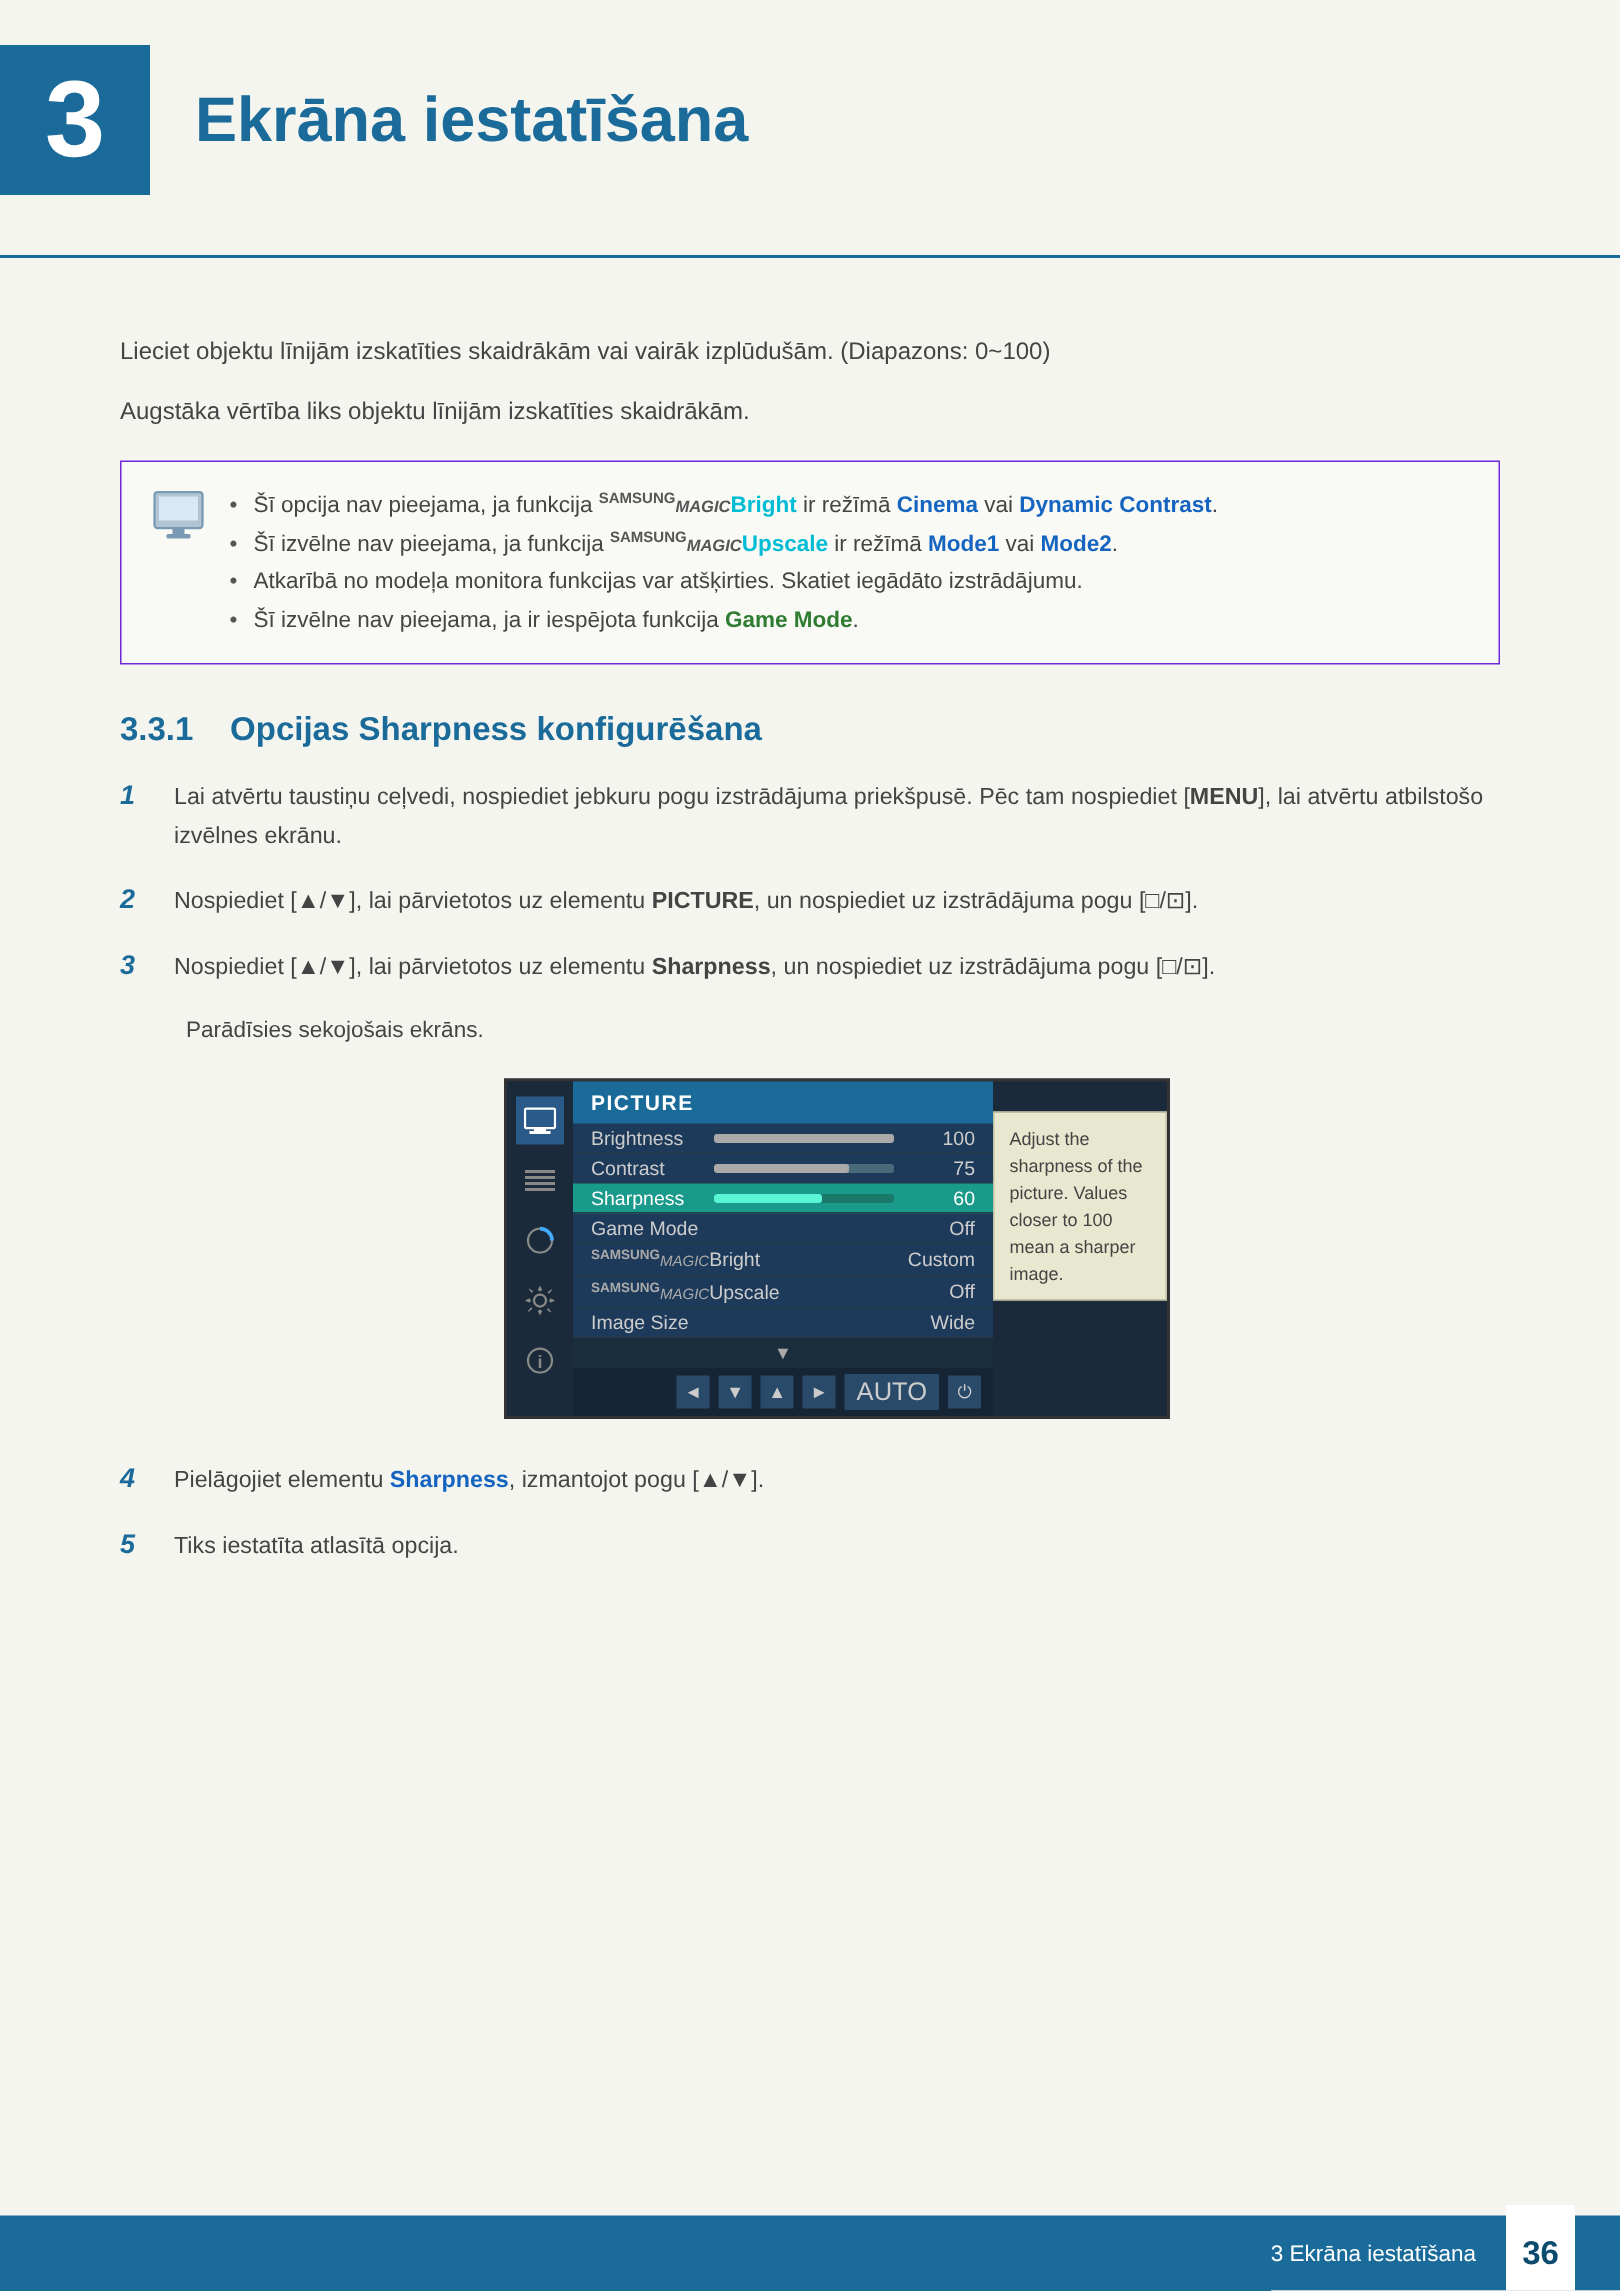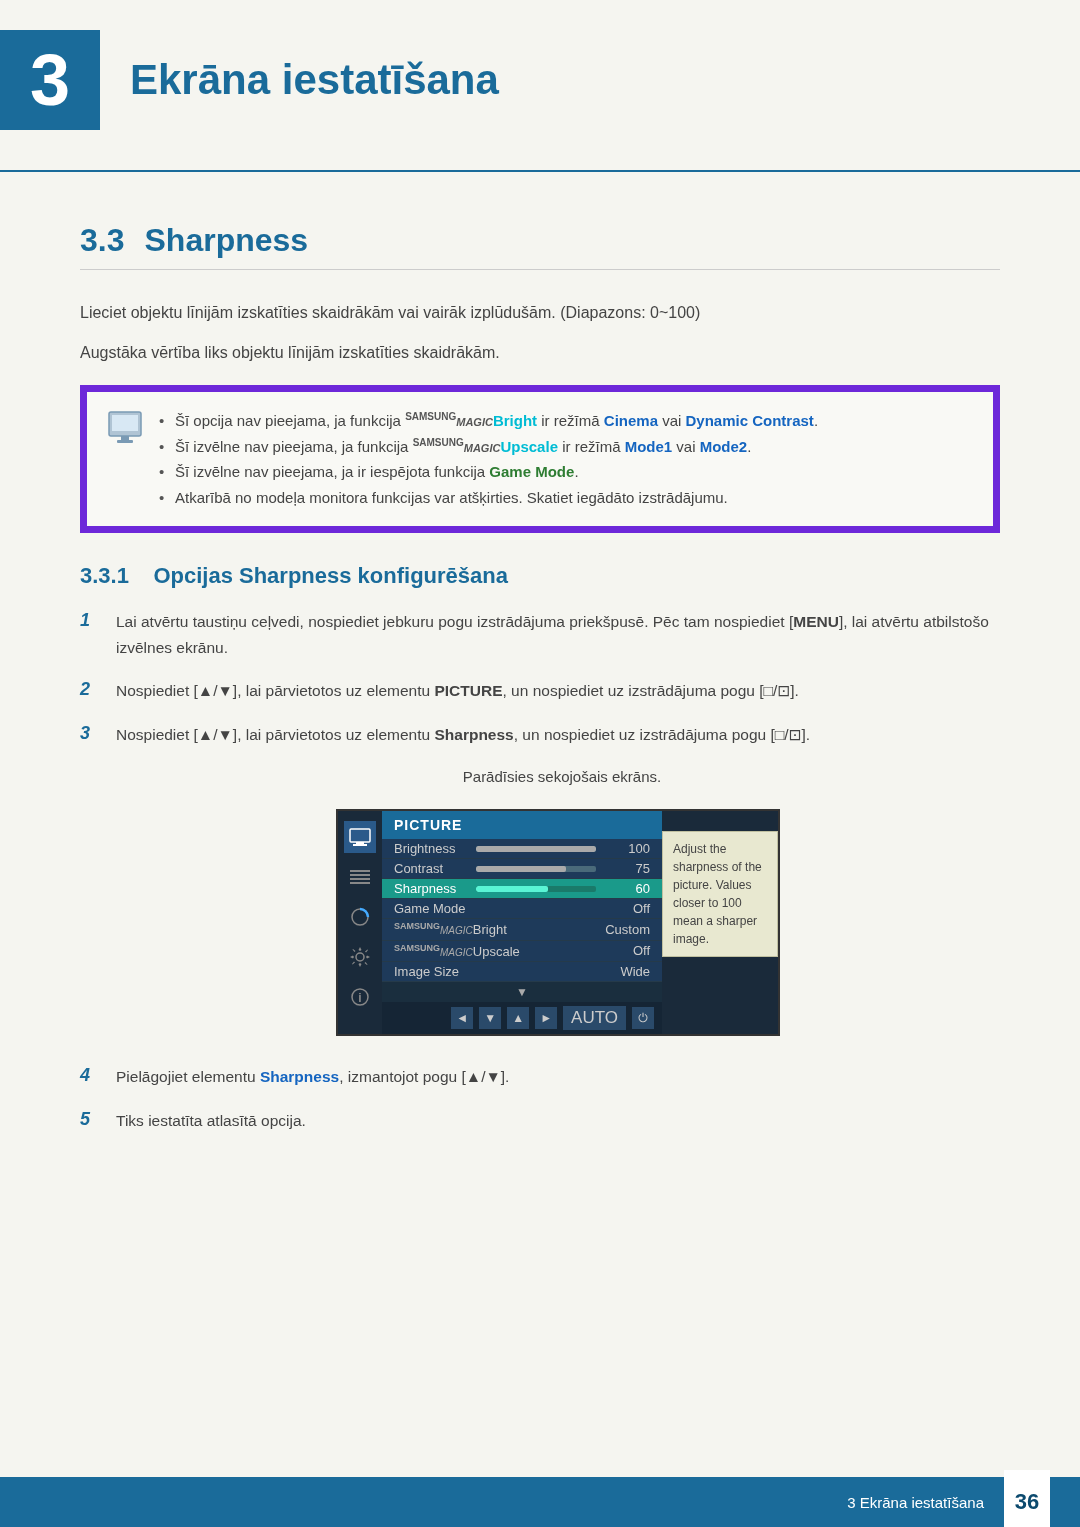--- a/index.html
+++ b/index.html
@@ -77,21 +77,21 @@
       color: #444;
       line-height: 1.6;
       margin-bottom: 14px;
     }
 
     
     .note-box {
       display: flex;
       align-items: flex-start;
       background: #f9f9f5;
-      border: 7px solid #6d28d9;
+      border: 1px solid #6d28d9;
       padding: 16px 20px;
       margin: 20px 0 30px 0;
       gap: 16px;
     }
 
     .note-icon {
       width: 36px;
       height: 36px;
       flex-shrink: 0;
       margin-top: 2px;
@@ -177,21 +177,20 @@
       flex: 1;
     }
 
     .step-text .bold { font-weight: bold; }
 
     .step-sub-text {
       font-size: 15px;
       color: #444;
       margin: 6px 0 6px 44px;
       line-height: 1.6;
-      text-align: center;
     }
 
     
     .screenshot-container {
       display: flex;
       justify-content: center;
       margin: 20px 0 28px 36px;
     }
 
     .screenshot-box {
@@ -385,23 +384,20 @@
     <div class="chapter-number-block">
       <span class="chapter-number">3</span>
     </div>
     <span class="chapter-title">Ekrāna iestatīšana</span>
   </div>
 
   <hr class="divider-line">
 
   <div class="content-area">
 
-    <div class="section-heading">
-      <span class="section-number">3.3</span><span>Sharpness</span>
-    </div>
 
     <p class="body-text">Lieciet objektu līnijām izskatīties skaidrākām vai vairāk izplūdušām. (Diapazons: 0~100)</p>
     <p class="body-text">Augstāka vērtība liks objektu līnijām izskatīties skaidrākām.</p>
 
     <div class="note-box">
       <div class="note-icon">
         <svg viewBox="0 0 36 36" fill="none" xmlns="http://www.w3.org/2000/svg">
           <rect x="2" y="2" width="32" height="24" rx="2" fill="#b0c4d4" stroke="#7a9ab4" stroke-width="1.5"></rect>
           <rect x="5" y="5" width="26" height="16" fill="#d8e8f4"></rect>
           <rect x="14" y="26" width="8" height="4" fill="#7a9ab4"></rect>
@@ -409,24 +405,24 @@
         </svg>
       </div>
       <ul class="note-list">
         <li>
           Šī opcija nav pieejama, ja funkcija <span class="brand-small">SAMSUNG</span><span class="brand-magic">MAGIC</span><span class="highlight-cyan">Bright</span> ir režīmā <span class="highlight-blue">Cinema</span> vai <span class="highlight-blue">Dynamic Contrast</span>.
         </li>
         <li>
           Šī izvēlne nav pieejama, ja funkcija <span class="brand-small">SAMSUNG</span><span class="brand-magic">MAGIC</span><span class="highlight-cyan">Upscale</span> ir režīmā <span class="highlight-blue">Mode1</span> vai <span class="highlight-blue">Mode2</span>.
         </li>
         <li>
-          Šī izvēlne nav pieejama, ja ir iespējota funkcija <span class="highlight-green">Game Mode</span>.
+          Atkarībā no modeļa monitora funkcijas var atšķirties. Skatiet iegādāto izstrādājumu.
         </li>
         <li>
-          Atkarībā no modeļa monitora funkcijas var atšķirties. Skatiet iegādāto izstrādājumu.
+          Šī izvēlne nav pieejama, ja ir iespējota funkcija <span class="highlight-green">Game Mode</span>.
         </li>
       </ul>
     </div>
 
     <div class="subsection-heading">
       <span>3.3.1</span>
       &nbsp;&nbsp;
       <span>Opcijas Sharpness konfigurēšana</span>
     </div>
 

